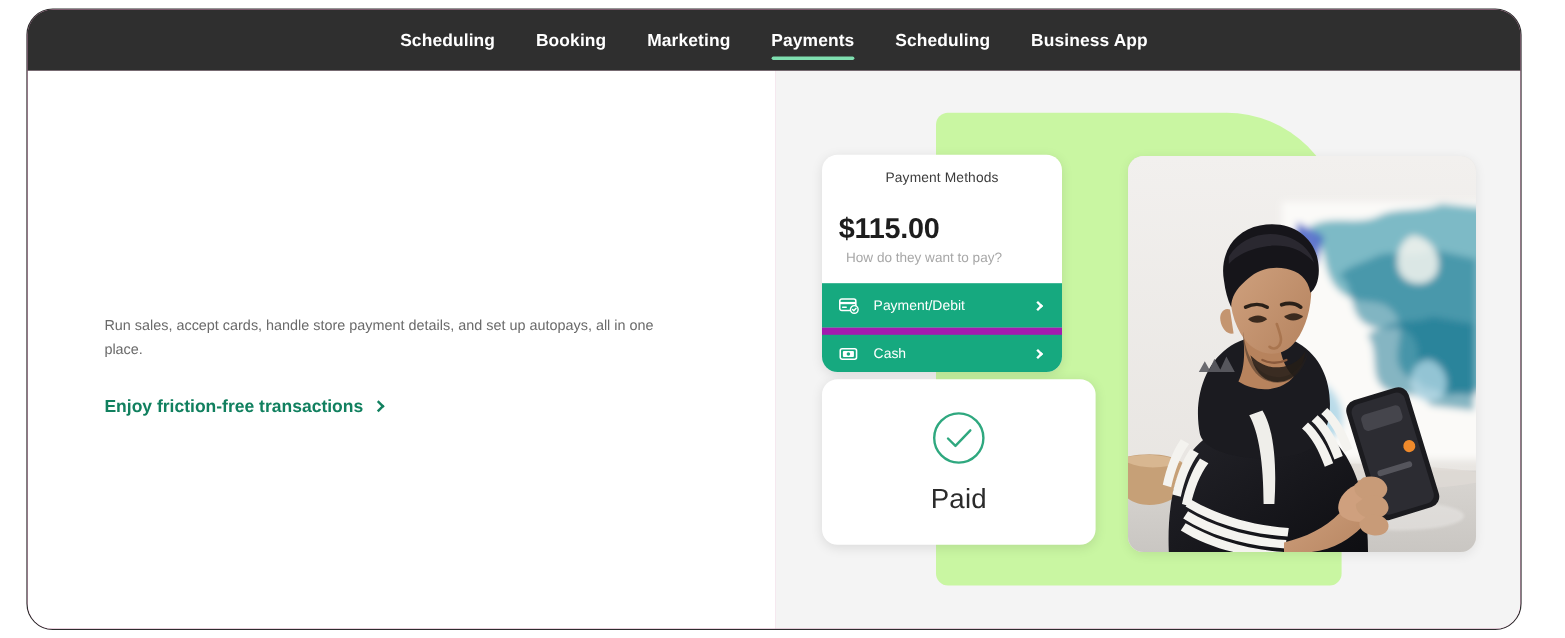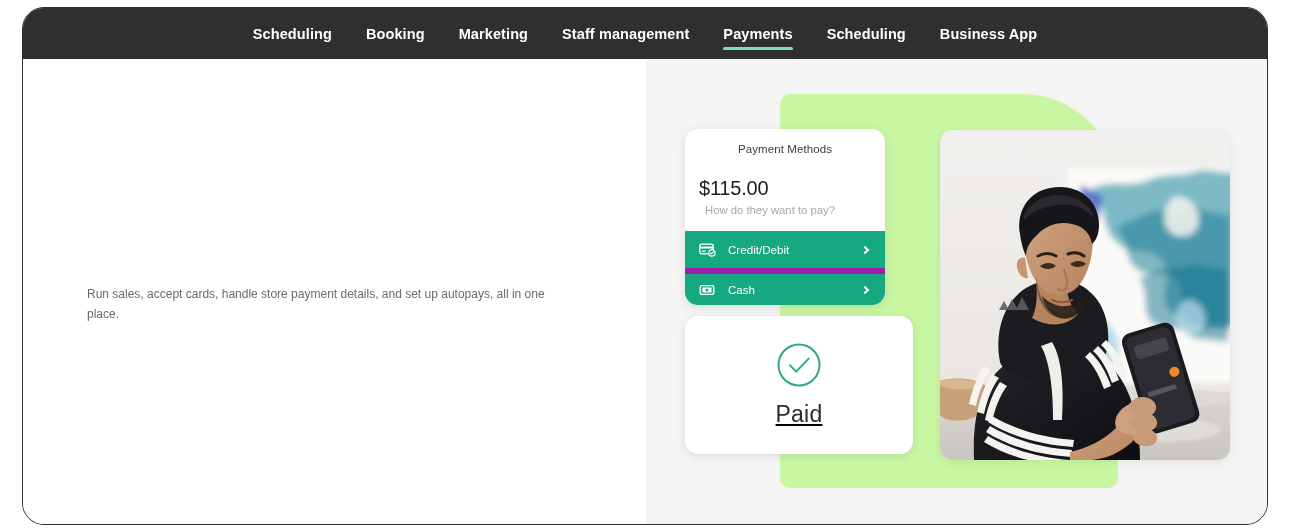--- a/index.html
+++ b/index.html
@@ -139,24 +139,25 @@
     overflow: hidden;
   }
   .pm-title {
     text-align: center;
     font-size: 11.5px;
     color: #3c3c3c;
     padding: 14px 10px 0 10px;
     letter-spacing: .1px;
   }
   .pm-amount {
-    font-size: 20px;
+    font-size: 24px;
     color: #1d1d1d;
     padding: 22px 0 0 14px;
     letter-spacing: -0.2px;
+    font-weight: bold;
   }
   .pm-sub {
     font-size: 11.3px;
     color: #a7a7a7;
     padding: 4px 0 15px 20px;
   }
   .pm-row {
     background: #16a97f;
     display: flex;
     align-items: center;
@@ -186,21 +187,20 @@
     left: 39px; top: 257px;
     width: 228px; height: 138px;
     background: #ffffff;
     border-radius: 13px;
     box-shadow: 0 2px 10px rgba(0,0,0,.10);
     display: flex;
     flex-direction: column;
     align-items: center;
     justify-content: center;
     gap: 9px;
-    text-decoration: underline;
   }
   .paid-label {
     font-size: 23px;
     color: #2b2b2b;
     letter-spacing: .2px;
   }
 
   
   .photo {
     position: absolute;
@@ -216,30 +216,33 @@
 </head>
 <body>
 
 <div class="page">
   <div class="app-card">
 
     <nav class="navbar">
       <div class="nav-item"><span>Scheduling</span></div>
       <div class="nav-item"><span>Booking</span></div>
       <div class="nav-item"><span>Marketing</span></div>
-      <div class="nav-item"><span>Staff management</span></div>
       <div class="nav-item active"><span>Payments</span></div>
       <div class="nav-item"><span>Scheduling</span></div>
       <div class="nav-item"><span>Business App</span></div>
     </nav>
 
     <div class="body-split">
 
       <section class="left-pane">
         <p class="subcopy">Run sales, accept cards, handle store payment details, and set up autopays, all in one place.</p>
+        <a class="cta-link" href="#">
+          <span>Enjoy friction-free transactions</span>
+          <i class="cta-chev"></i>
+        </a>
       </section>
 
       <section class="right-pane">
 
         <div class="green-block"></div>
 
         <div class="pm-card">
           <div class="pm-title">Payment Methods</div>
           <div class="pm-amount">$115.00</div>
           <div class="pm-sub">How do they want to pay?</div>
@@ -247,21 +250,21 @@
           <div class="pm-row">
             <span>
               <svg class="ico" width="17" height="14" viewBox="0 0 17 14" fill="none">
                 <rect x="0.8" y="1.2" width="13.4" height="9.6" rx="1.7" stroke="#fff" stroke-width="1.3"></rect>
                 <rect x="0.8" y="3.6" width="13.4" height="1.9" fill="#fff"></rect>
                 <rect x="2.6" y="7.4" width="4.2" height="1.3" rx="0.6" fill="#fff"></rect>
                 <circle cx="12.9" cy="9.9" r="3.2" fill="#16a97f" stroke="#fff" stroke-width="1.2"></circle>
                 <path d="M11.5 9.9l1 1 1.9-2" stroke="#fff" stroke-width="1.2" stroke-linecap="round" stroke-linejoin="round"></path>
               </svg>
             </span>
-            <span class="pm-row-label">Credit/Debit</span>
+            <span class="pm-row-label">Payment/Debit</span>
             <i class="row-chev"></i>
           </div>
 
           <div class="pm-row">
             <span>
               <svg class="ico" width="17" height="14" viewBox="0 0 17 14" fill="none">
                 <rect x="1.2" y="2.6" width="13.6" height="8.8" rx="1.6" stroke="#fff" stroke-width="1.3"></rect>
                 <rect x="3.4" y="4.6" width="9.2" height="4.8" rx="0.8" fill="#fff"></rect>
                 <circle cx="8" cy="7" r="1.5" fill="#16a97f"></circle>
               </svg>

